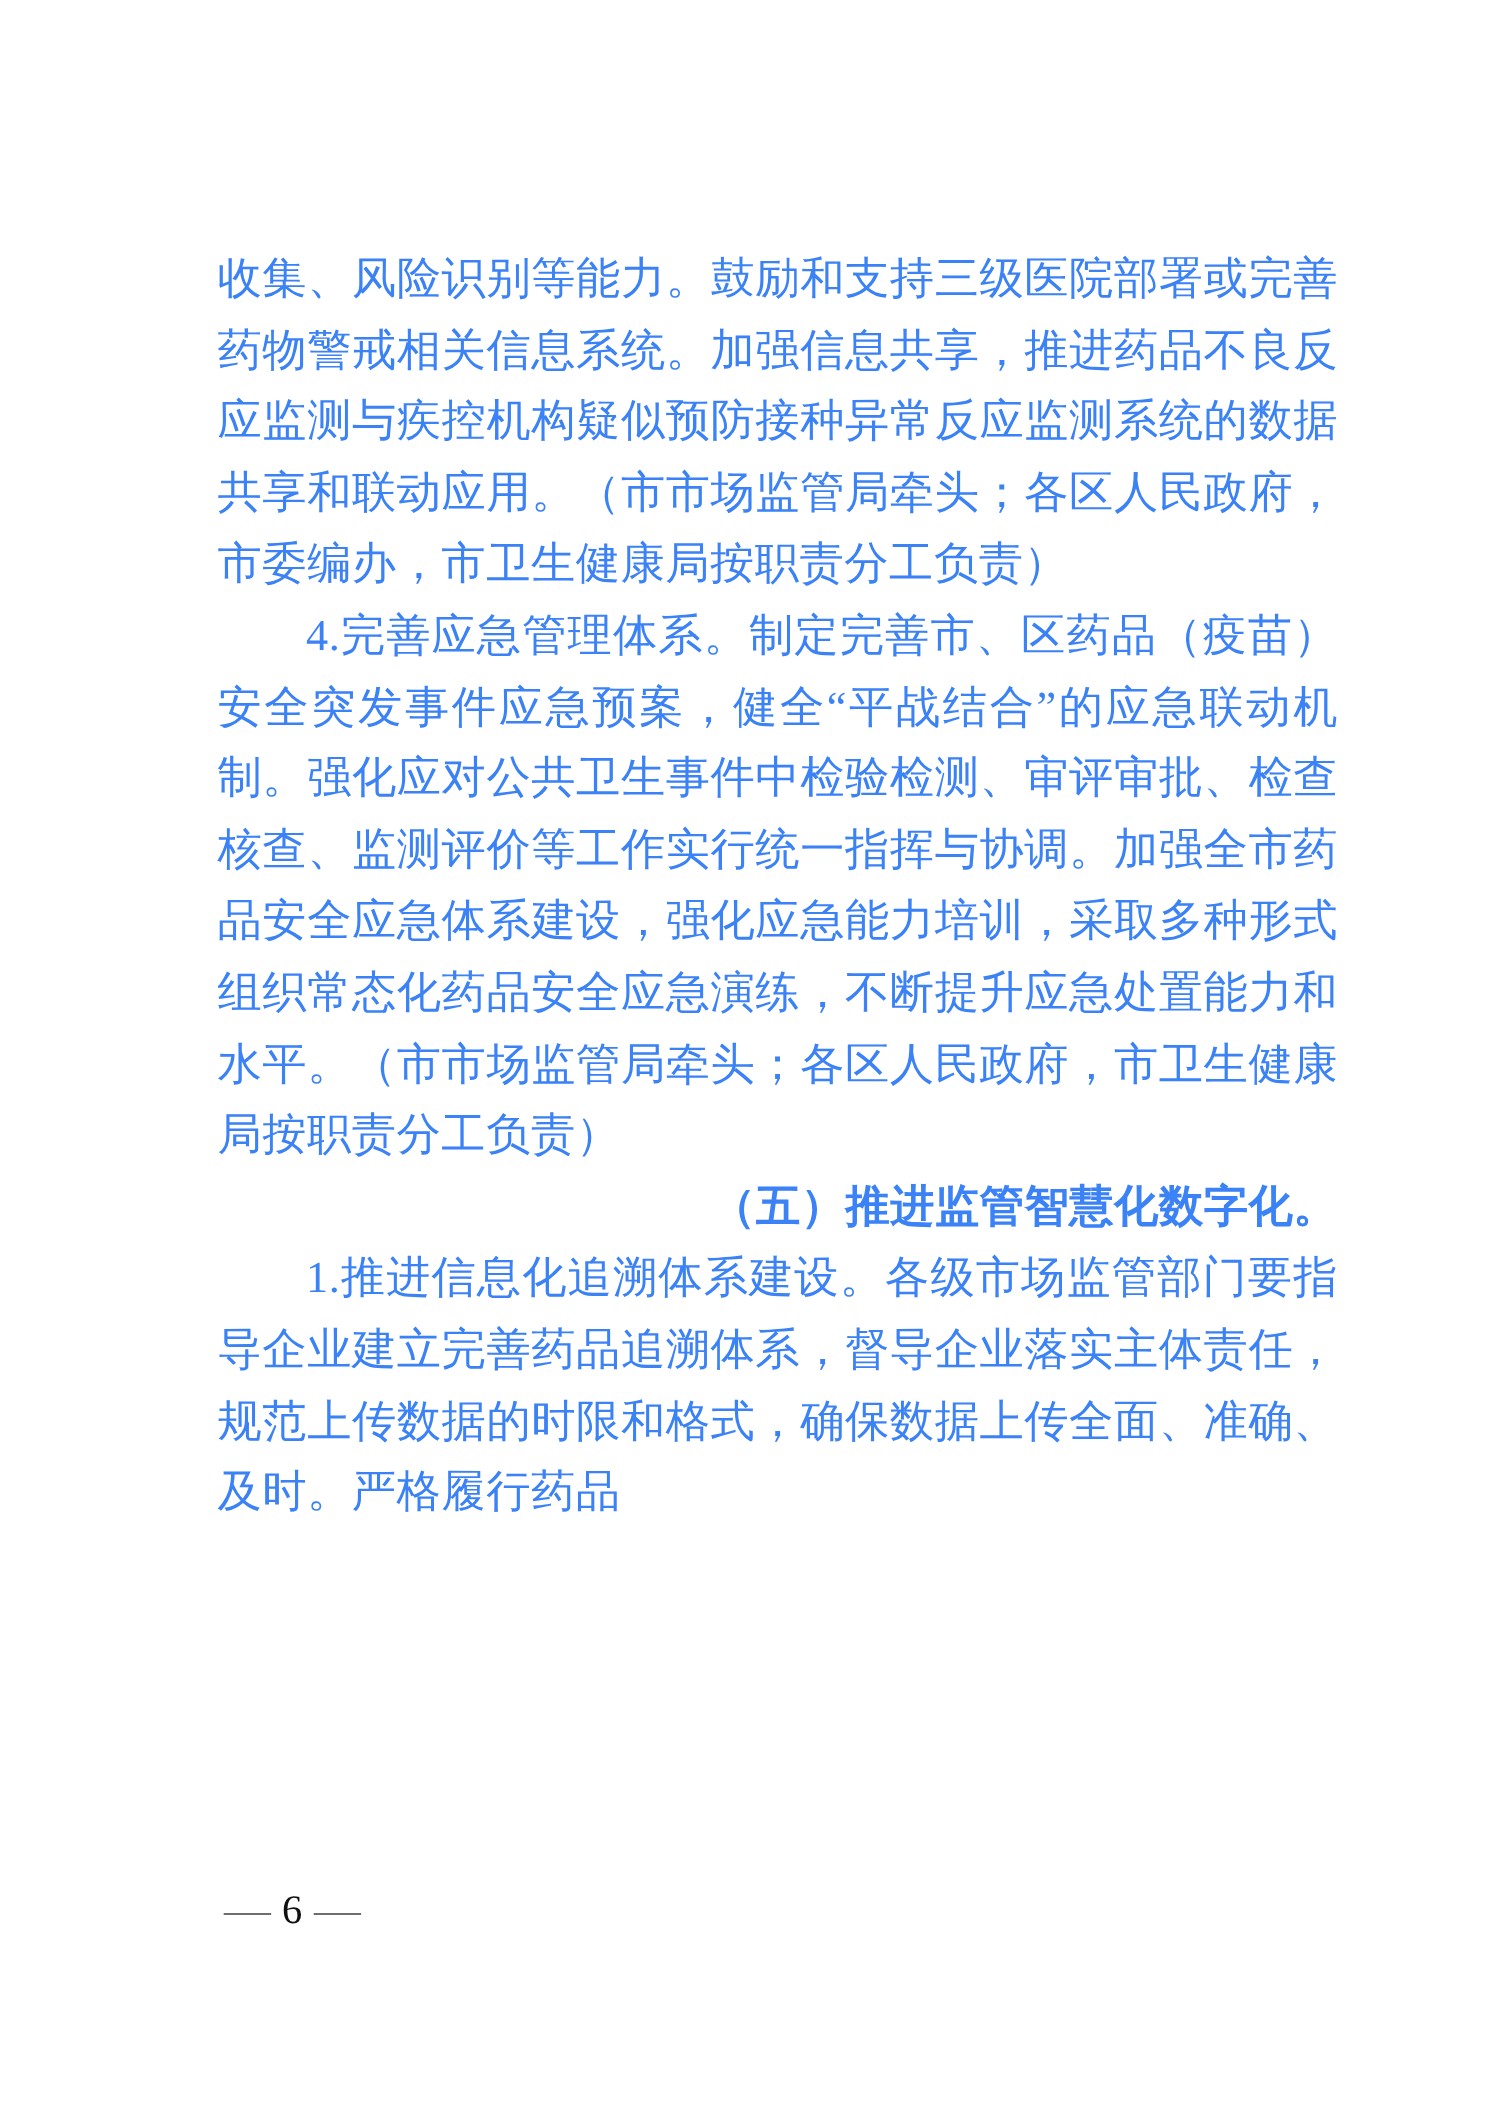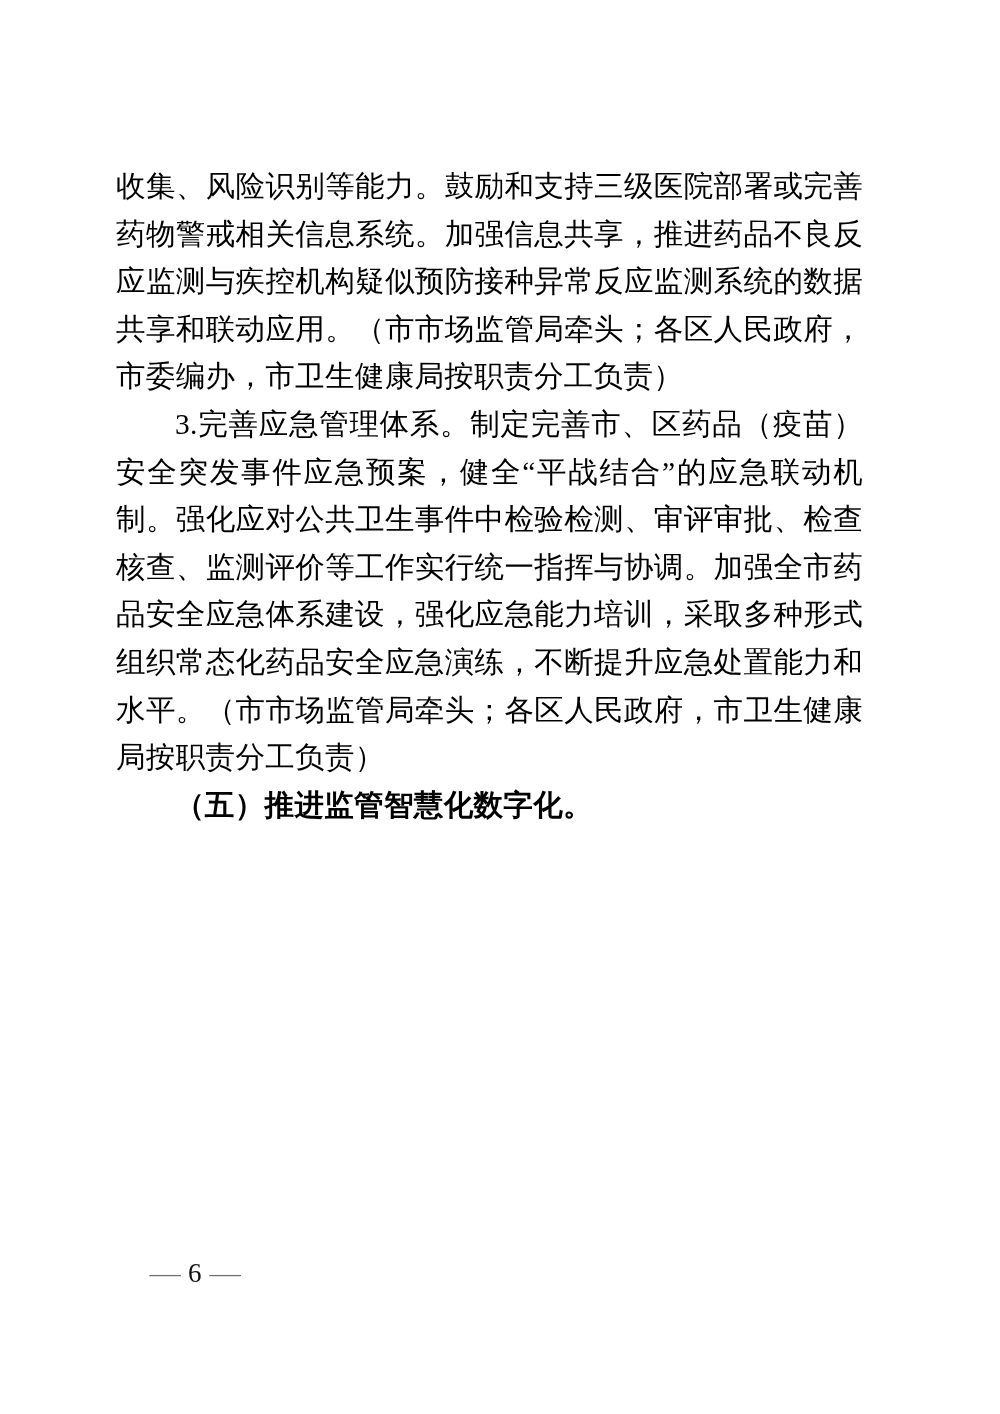--- a/index.html
+++ b/index.html
@@ -11,39 +11,39 @@
   }
   .page {
     position: relative;
     width: 1000px;
     height: 1414px;
     background: #ffffff;
     overflow: hidden;
   }
   .text-block {
     position: absolute;
-    left: 116px;
+    left: 145px;
     top: 163px;
     width: 747px;
-    color: #000000;
+    color: #3b82f6;
   }
   .para {
     font-size: 29.5px;
     line-height: 47.6px;
     text-align: justify;
     letter-spacing: 0.35px;
     text-indent: 2em;
     font-weight: 400;
   }
   .para.no-indent {
     text-indent: 0;
   }
   .para.heading {
     font-weight: 700;
-    text-align: left;
+    text-align: right;
   }
   .footer {
     position: absolute;
     left: 152px;
     top: 1258px;
     font-size: 26px;
     color: #1c1c1c;
     display: flex;
     align-items: center;
     gap: 10px;
@@ -58,22 +58,23 @@
     color: #111111;
     font-size: 27px;
   }
 </style>
 </head>
 <body>
 
 <div class="page">
   <div class="text-block">
     <p class="para no-indent">收集、风险识别等能力。鼓励和支持三级医院部署或完善药物警戒相关信息系统。加强信息共享，推进药品不良反应监测与疾控机构疑似预防接种异常反应监测系统的数据共享和联动应用。（市市场监管局牵头；各区人民政府，市委编办，市卫生健康局按职责分工负责）</p>
-    <p class="para">3.完善应急管理体系。制定完善市、区药品（疫苗）安全突发事件应急预案，健全“平战结合”的应急联动机制。强化应对公共卫生事件中检验检测、审评审批、检查核查、监测评价等工作实行统一指挥与协调。加强全市药品安全应急体系建设，强化应急能力培训，采取多种形式组织常态化药品安全应急演练，不断提升应急处置能力和水平。（市市场监管局牵头；各区人民政府，市卫生健康局按职责分工负责）</p>
+    <p class="para">4.完善应急管理体系。制定完善市、区药品（疫苗）安全突发事件应急预案，健全“平战结合”的应急联动机制。强化应对公共卫生事件中检验检测、审评审批、检查核查、监测评价等工作实行统一指挥与协调。加强全市药品安全应急体系建设，强化应急能力培训，采取多种形式组织常态化药品安全应急演练，不断提升应急处置能力和水平。（市市场监管局牵头；各区人民政府，市卫生健康局按职责分工负责）</p>
     <p class="para heading">（五）推进监管智慧化数字化。</p>
+    <p class="para">1.推进信息化追溯体系建设。各级市场监管部门要指导企业建立完善药品追溯体系，督导企业落实主体责任，规范上传数据的时限和格式，确保数据上传全面、准确、及时。严格履行药品</p>
   </div>
 
   <div class="footer">
     <span class="dash">—</span>
     <span class="num">6</span>
     <span class="dash">—</span>
   </div>
 </div>
 
 </body></html>

